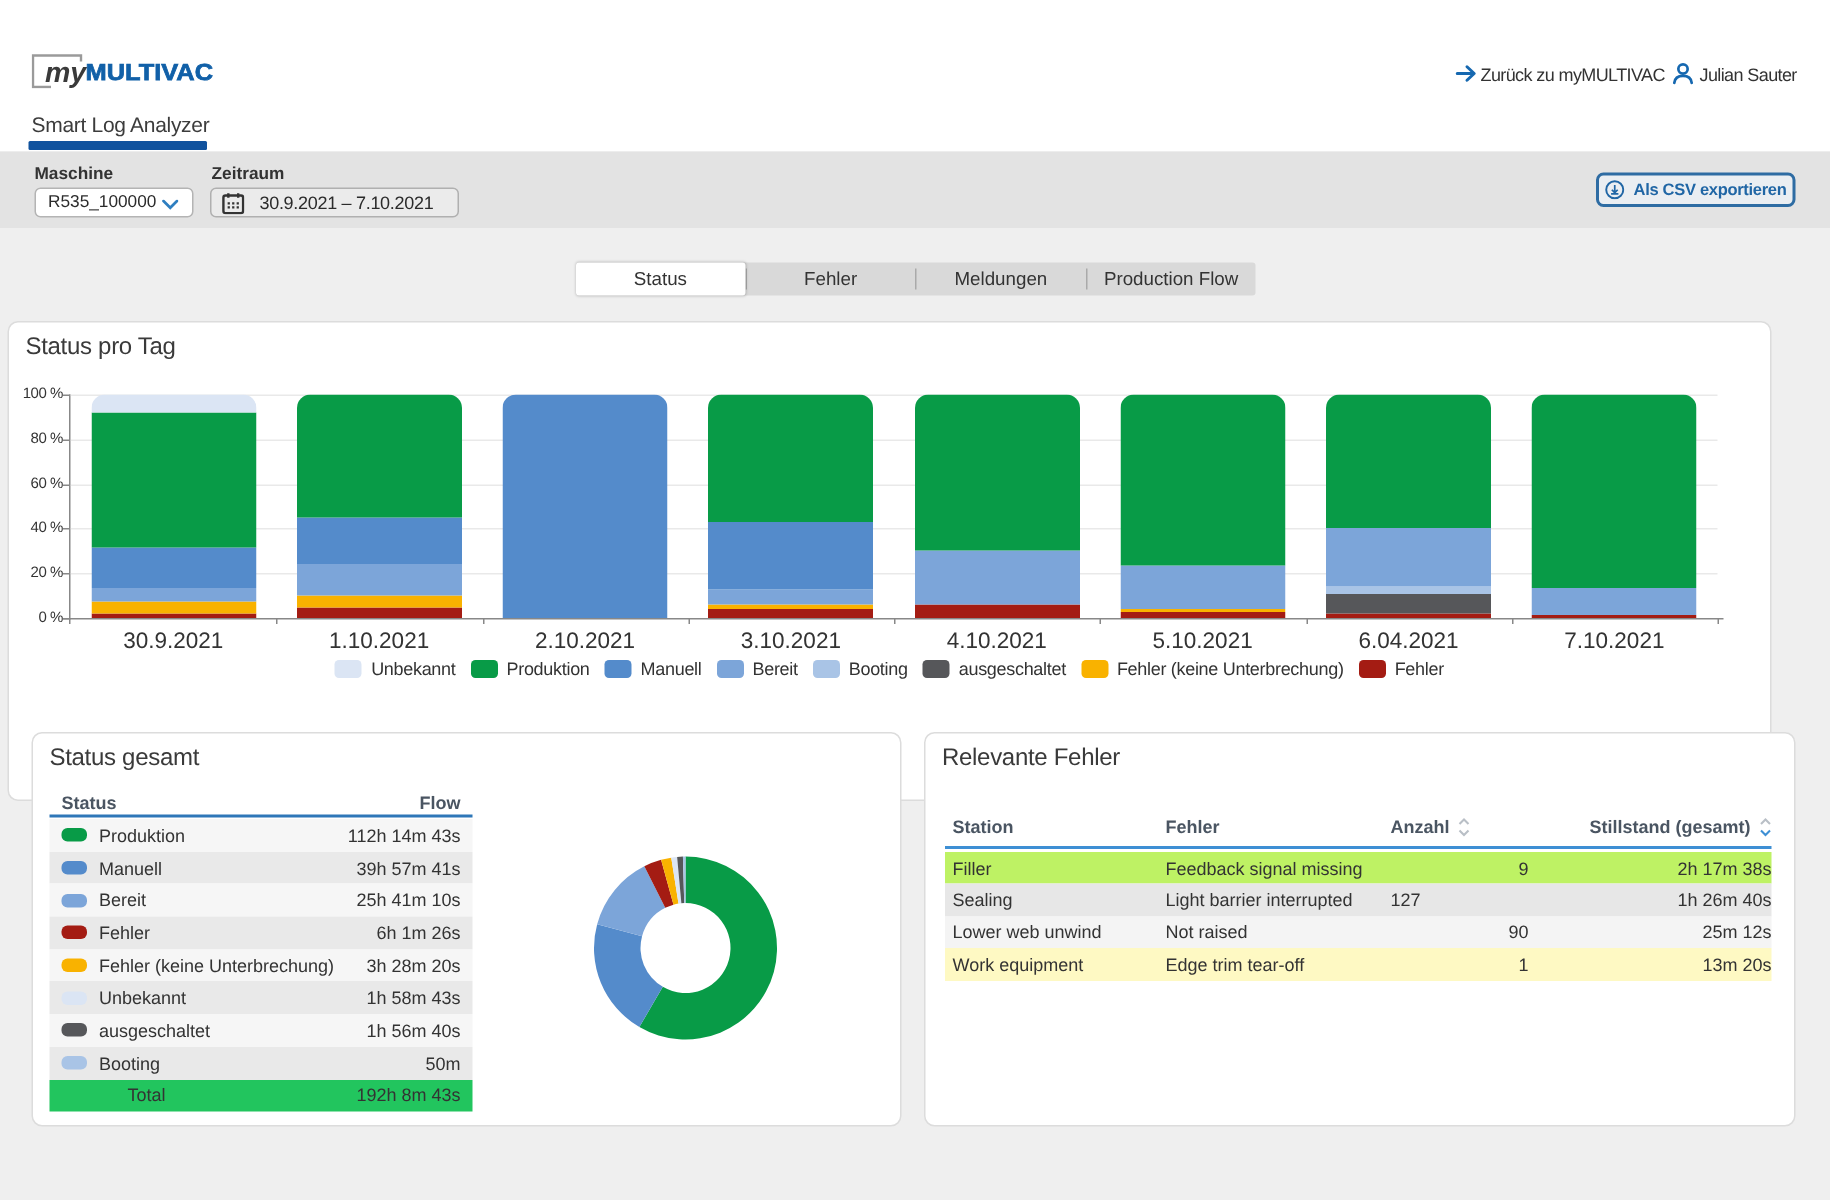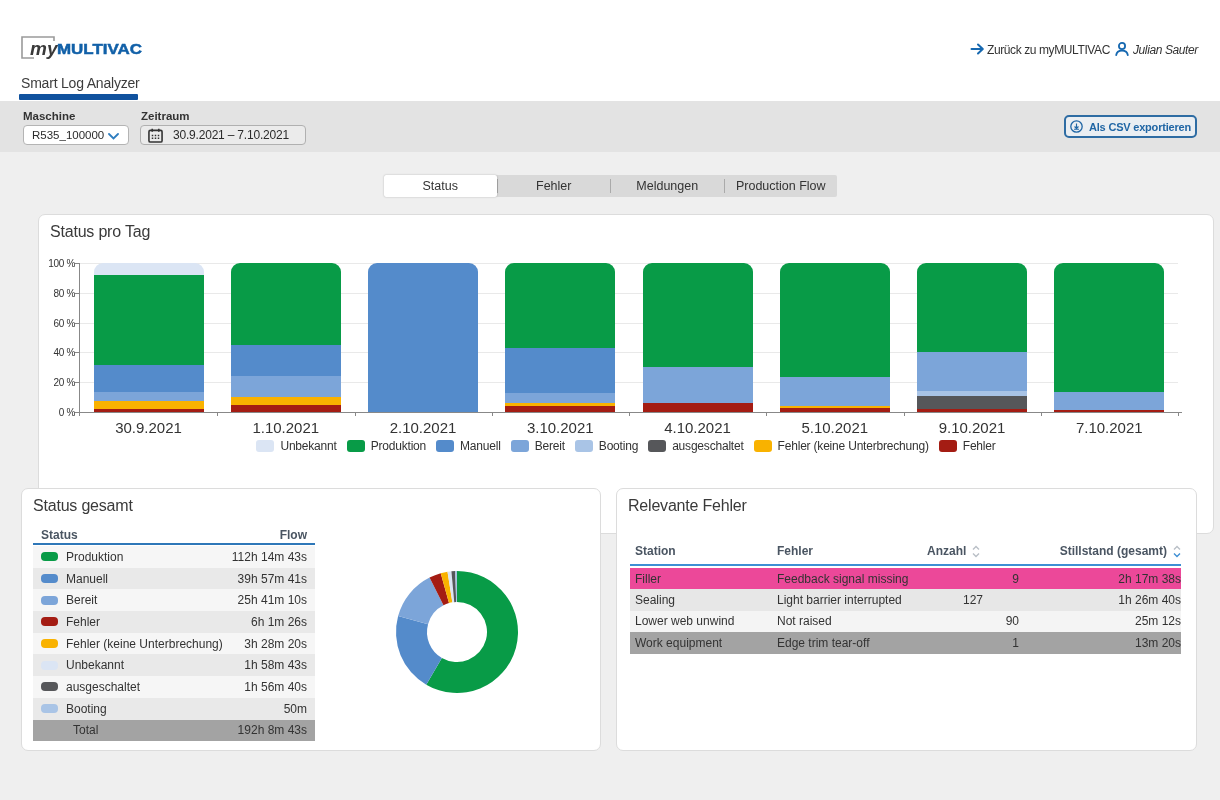--- a/index.html
+++ b/index.html
@@ -14,21 +14,21 @@
 .toolbar { position:absolute; left:0; top:101px; width:1220px; height:51px; background:#e3e3e3; }
 .lbl { position:absolute; font-size:11.5px; color:#333;font-weight:bold; }
 .selbox { position:absolute; left:23px; top:125px; width:106px; height:20px; background:#fff; border:1px solid #b4b4b4; border-radius:4px; font-size:11.5px; color:#2b2b2b; display:flex; align-items:center; padding-left:8px; white-space:nowrap; }
 .datebox { position:absolute; left:140px; top:125px; width:166px; height:20px; background:#ebebeb; border:1px solid #b0b0b0; border-radius:4px; font-size:12px; letter-spacing:-0.2px; color:#2b2b2b; display:flex; align-items:center; padding-left:6px; white-space:nowrap; }
 .csvbtn { position:absolute; left:1064px; top:115px; width:133px; height:23px; border:2px solid #2e6ca3; border-radius:5px; background:#eaeef2; color:#2066a5; font-size:11px; font-weight:bold; letter-spacing:-0.2px; display:flex; align-items:center; justify-content:center; white-space:nowrap; }
 .tabs { position:absolute; left:384px; top:175px; width:453px; height:22px; background:#d9d9d9; border-radius:2px; display:flex; font-size:12.5px; color:#333; }
 .tabs .tab { flex:1; display:flex; align-items:center; justify-content:center; position:relative; }
 .tabs .tab.active { background:#fff; border-radius:2px; box-shadow:0 0 2px rgba(0,0,0,.25); }
 .tabs .sep { width:1px; height:14px; background:#aaa; align-self:center; }
 .card { position:absolute; background:#fff; border:1px solid #dcdcdc; border-radius:7px; }
-#card1 { left:38px; top:214px; width:1176px; height:320px; }
+#card1 { left:5px; top:214px; width:1176px; height:320px; }
 #card2 { left:21px; top:488px; width:580px; height:263px; }
 #card3 { left:616px; top:488px; width:581px; height:263px; }
 .cardtitle { position:absolute; left:11px; top:8px; font-size:16px; color:#3a3a3a; letter-spacing:-0.2px; }
 
 .plot { position:absolute; left:41px; top:48px; width:1098px; height:149px; }
 .gl { position:absolute; left:0; width:1098px; height:1px; background:#e9e9e9; }
 .ylab { position:absolute; right:1103px; font-size:10px; color:#333; white-space:nowrap; transform:translateY(-50%); letter-spacing:-0.3px; }
 .axisleft { position:absolute; left:-1px; top:0; width:1px; height:153px; background:#888; }
 .axisbottom { position:absolute; left:-5px; top:149px; width:1107px; height:1px; background:#888; }
 .bar { position:absolute; bottom:0; width:110px; height:149px; border-radius:9px 9px 0 0; overflow:hidden; }
@@ -57,21 +57,21 @@
   <div class="slabar"></div>
   <div class="hdr-right">
     <svg width="15" height="14" viewBox="0 0 15 14" style="position:absolute; left:970px; top:42px;">
         <path d="M1.5 7 H12 M8 2.5 L12.8 7 L8 11.5" fill="none" stroke="#1668b0" stroke-width="2" stroke-linecap="round" stroke-linejoin="round"></path>
       </svg>
     <span style="position:absolute; left:987px; top:43px;">Zurück zu myMULTIVAC</span>
     <svg width="16" height="16" viewBox="0 0 16 16" style="position:absolute; left:1114px; top:41px;">
         <circle cx="8" cy="5" r="3.1" fill="none" stroke="#1668b0" stroke-width="1.8"></circle>
         <path d="M2.2 14.2 C2.6 10.8 5 9.6 8 9.6 C11 9.6 13.4 10.8 13.8 14.2" fill="none" stroke="#1668b0" stroke-width="1.8" stroke-linecap="round"></path>
       </svg>
-    <span style="position:absolute; left:1133px; top:43px;font-style:italic;">Julian Sauter</span>
+    <span style="position:absolute; left:1133px; top:43px;">Julian Sauter</span>
   </div>
 </div>
 <div class="toolbar"></div>
 <div class="lbl" style="left:23px; top:110px;">Maschine</div>
 <div class="selbox">R535_100000
   <svg width="11" height="7" viewBox="0 0 11 7" style="position:absolute; right:9px; top:7px;">
       <path d="M1 1 L5.5 5.5 L10 1" fill="none" stroke="#2e7ec0" stroke-width="1.8" stroke-linecap="round"></path>
     </svg>
 </div>
 <div class="lbl" style="left:141px; top:110px;">Zeitraum</div>
@@ -170,21 +170,21 @@
       </div>
 <div class="xlab" style="left:686.25px">5.10.2021</div>
 <div class="tick" style="left:823.50px"></div>
 <div class="bar" style="left:837.12px">
         <div class="seg" style="bottom:0.00px; height:2.98px; background:#a41c13"></div>
         <div class="seg" style="bottom:2.98px; height:12.66px; background:#56575a"></div>
         <div class="seg" style="bottom:15.64px; height:5.21px; background:#a9c4e6"></div>
         <div class="seg" style="bottom:20.86px; height:38.74px; background:#7ca5d9"></div>
         <div class="seg" style="bottom:59.60px; height:89.40px; background:#089b47"></div>
       </div>
-<div class="xlab" style="left:823.50px">9.10.2021</div>
+<div class="xlab" style="left:823.50px">6.04.2021</div>
 <div class="tick" style="left:960.75px"></div>
 <div class="bar" style="left:974.38px">
         <div class="seg" style="bottom:0.00px; height:2.23px; background:#a41c13"></div>
         <div class="seg" style="bottom:2.23px; height:17.88px; background:#7ca5d9"></div>
         <div class="seg" style="bottom:20.11px; height:128.88px; background:#089b47"></div>
       </div>
 <div class="xlab" style="left:960.75px">7.10.2021</div>
 <div class="tick" style="left:1098.00px"></div>
 </div>
   <div class="legend" id="legend">
@@ -240,21 +240,21 @@
 <div class="trow" style="height:21.7px; padding:0 8px; background:#f6f6f6">
         <div class="sw2" style="background:#56575a"></div>
         <div style="flex:1">ausgeschaltet</div>
         <div>1h 56m 40s</div>
       </div>
 <div class="trow" style="height:21.7px; padding:0 8px; background:#e9e9e9">
         <div class="sw2" style="background:#a9c4e6"></div>
         <div style="flex:1">Booting</div>
         <div>50m</div>
       </div>
-<div class="trow" style="height:21.7px; padding:0 8px 0 40px; background:#a3a3a3">
+<div class="trow" style="height:21.7px; padding:0 8px 0 52px; background:#22c55e">
         <div style="flex:1">Total</div>
         <div>192h 8m 43s</div>
       </div>
 </div>
   <svg id="donut" width="580" height="263" viewBox="0 0 580 263" style="position:absolute; left:0; top:0;">
 <path d="M435.00 82.00 A61 61 0 1 1 404.25 195.68 L419.88 168.91 A30 30 0 1 0 435.00 113.00 Z" fill="#089b47"></path>
 <path d="M404.25 195.68 A61 61 0 0 1 376.11 127.09 L406.04 135.17 A30 30 0 0 0 419.88 168.91 Z" fill="#548bcb"></path>
 <path d="M376.11 127.09 A61 61 0 0 1 407.55 88.53 L421.50 116.21 A30 30 0 0 0 406.04 135.17 Z" fill="#7ca5d9"></path>
 <path d="M407.55 88.53 A61 61 0 0 1 418.72 84.21 L426.99 114.09 A30 30 0 0 0 421.50 116.21 Z" fill="#a41c13"></path>
 <path d="M418.72 84.21 A61 61 0 0 1 425.50 82.75 L430.33 113.37 A30 30 0 0 0 426.99 114.09 Z" fill="#f9b200"></path>
@@ -273,38 +273,38 @@
         <div style="width:92px; display:flex; align-items:center;">Anzahl<svg width="8" height="13" viewBox="0 0 8 13" style="margin-left:6px">
             <path d="M1 4.4 L4 1.4 L7 4.4" fill="none" stroke="#b9bfc6" stroke-width="1.4"></path>
             <path d="M1 8.6 L4 11.6 L7 8.6" fill="none" stroke="#b9bfc6" stroke-width="1.4"></path>
           </svg></div>
         <div style="flex:1; display:flex; justify-content:flex-end; align-items:center;">Stillstand (gesamt)<svg width="8" height="13" viewBox="0 0 8 13" style="margin-left:6px">
             <path d="M1 4.4 L4 1.4 L7 4.4" fill="none" stroke="#b9bfc6" stroke-width="1.4"></path>
             <path d="M1 8.6 L4 11.6 L7 8.6" fill="none" stroke="#3e8fd4" stroke-width="1.4"></path>
           </svg></div>
       </div>
 <div style="height:2px; background:#3e8fd4; margin-bottom:2px;"></div>
-<div class="trow" style="height:21.4px; padding-left:5px; background:#ec4899">
+<div class="trow" style="height:21.4px; padding-left:5px; background:#bef264">
         <div style="width:142px">Filler</div>
         <div style="width:150px">Feedback signal missing</div>
         <div style="width:92px; text-align:right;">9</div>
         <div style="flex:1; text-align:right;">2h 17m 38s</div>
       </div>
 <div class="trow" style="height:21.4px; padding-left:5px; background:#e7e7e7">
         <div style="width:142px">Sealing</div>
         <div style="width:150px">Light barrier interrupted</div>
-        <div style="width:92px; text-align:center;">127</div>
+        <div style="width:92px; text-align:left;">127</div>
         <div style="flex:1; text-align:right;">1h 26m 40s</div>
       </div>
 <div class="trow" style="height:21.4px; padding-left:5px; background:#f4f4f4">
         <div style="width:142px">Lower web unwind</div>
         <div style="width:150px">Not raised</div>
         <div style="width:92px; text-align:right;">90</div>
         <div style="flex:1; text-align:right;">25m 12s</div>
       </div>
-<div class="trow" style="height:21.4px; padding-left:5px; background:#a3a3a3">
+<div class="trow" style="height:21.4px; padding-left:5px; background:#fef9c3">
         <div style="width:142px">Work equipment</div>
         <div style="width:150px">Edge trim tear-off</div>
         <div style="width:92px; text-align:right;">1</div>
         <div style="flex:1; text-align:right;">13m 20s</div>
       </div>
 </div>
 </div>
 
 </body></html>

